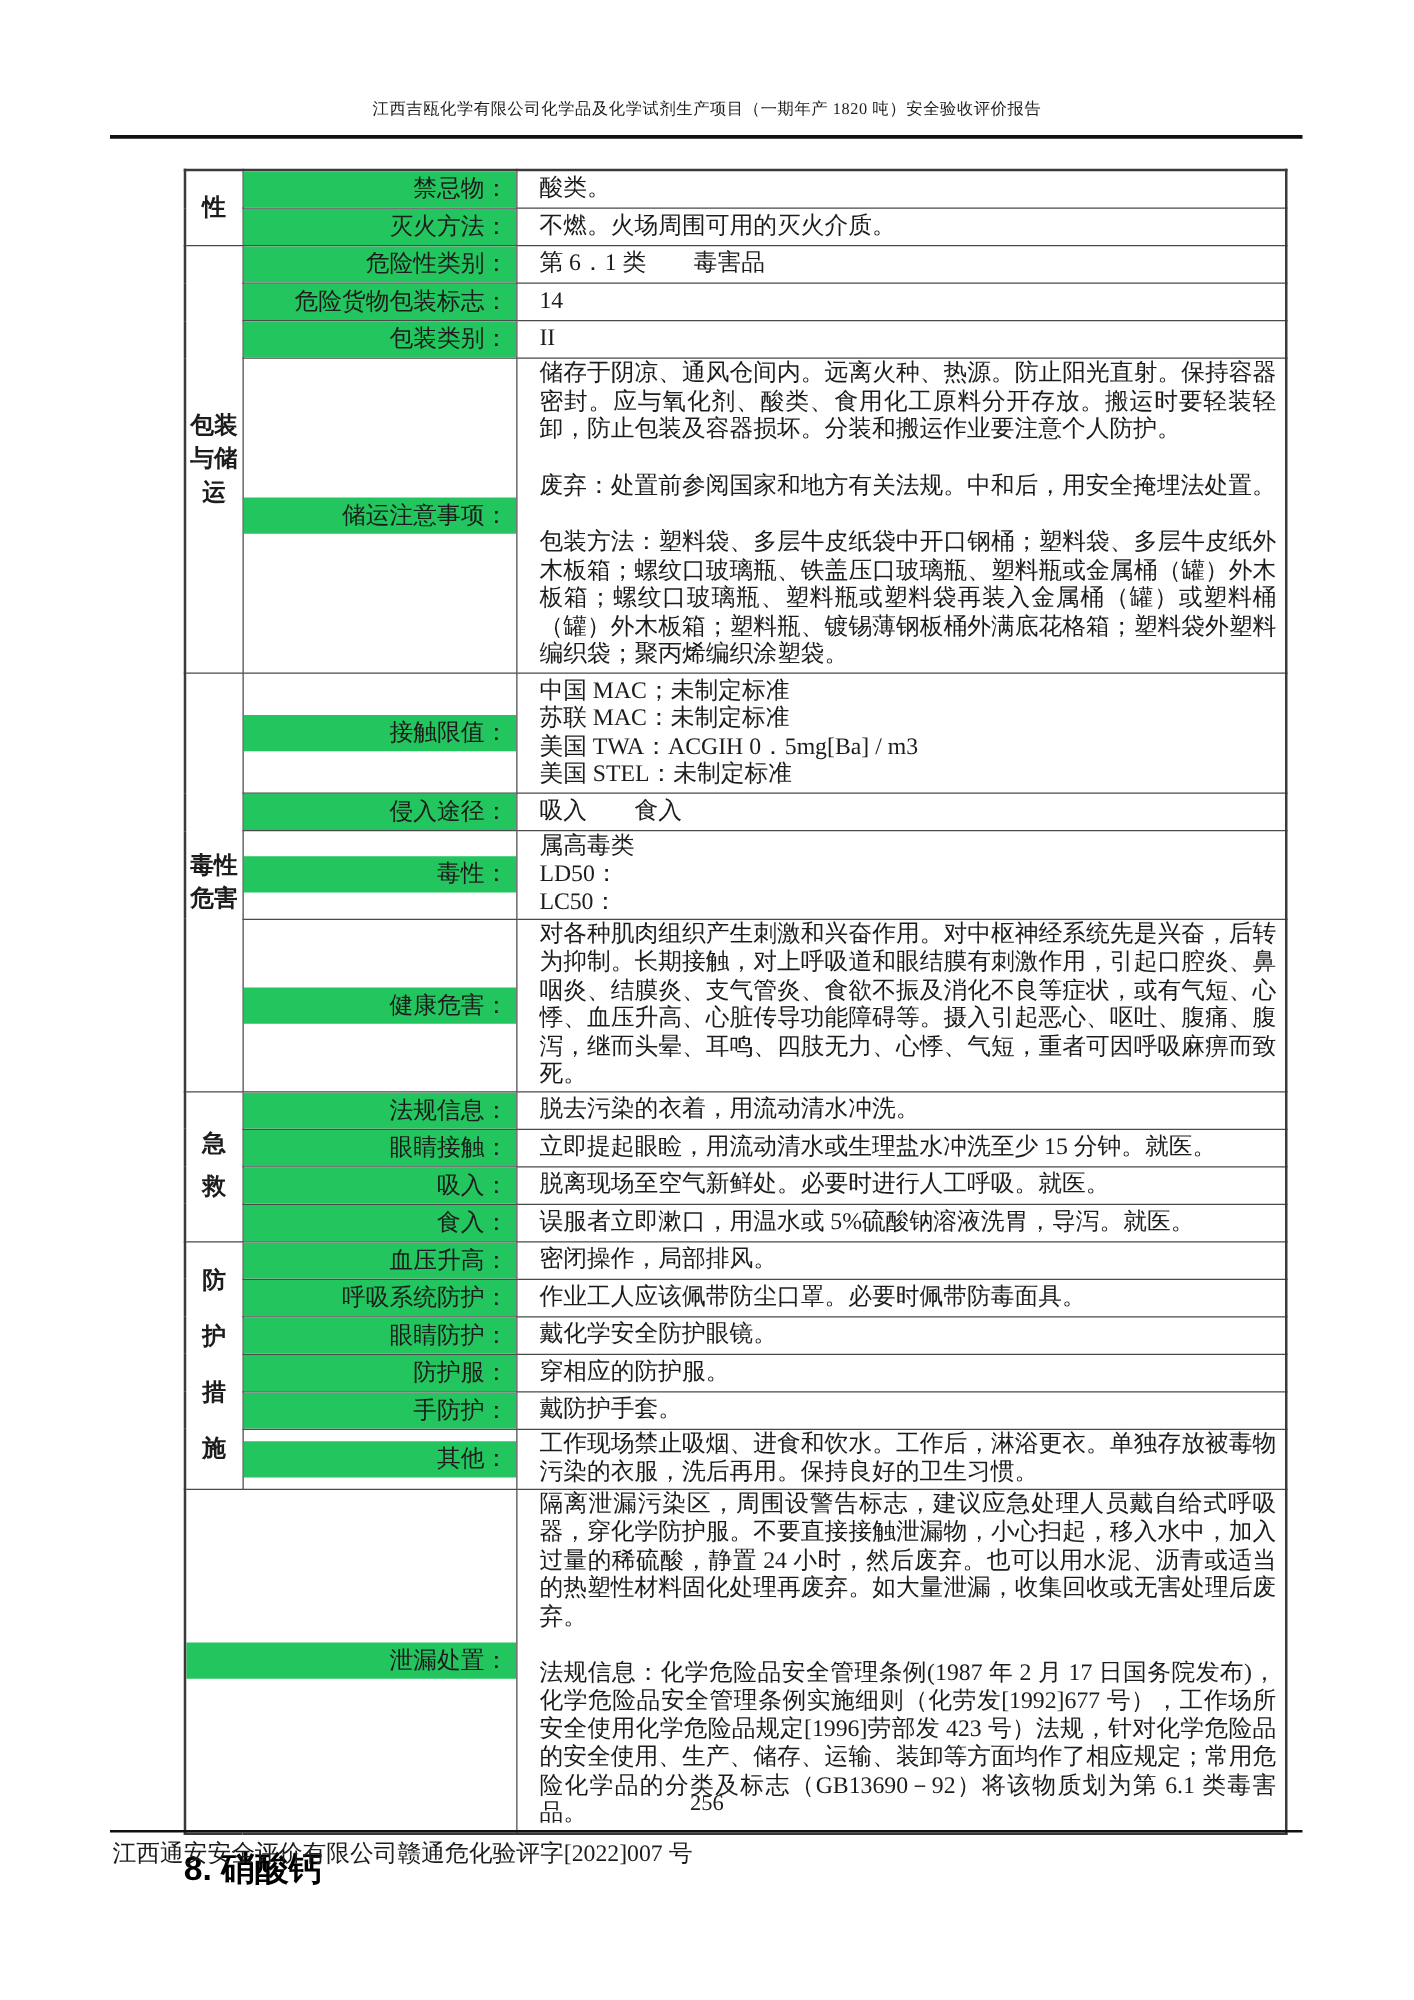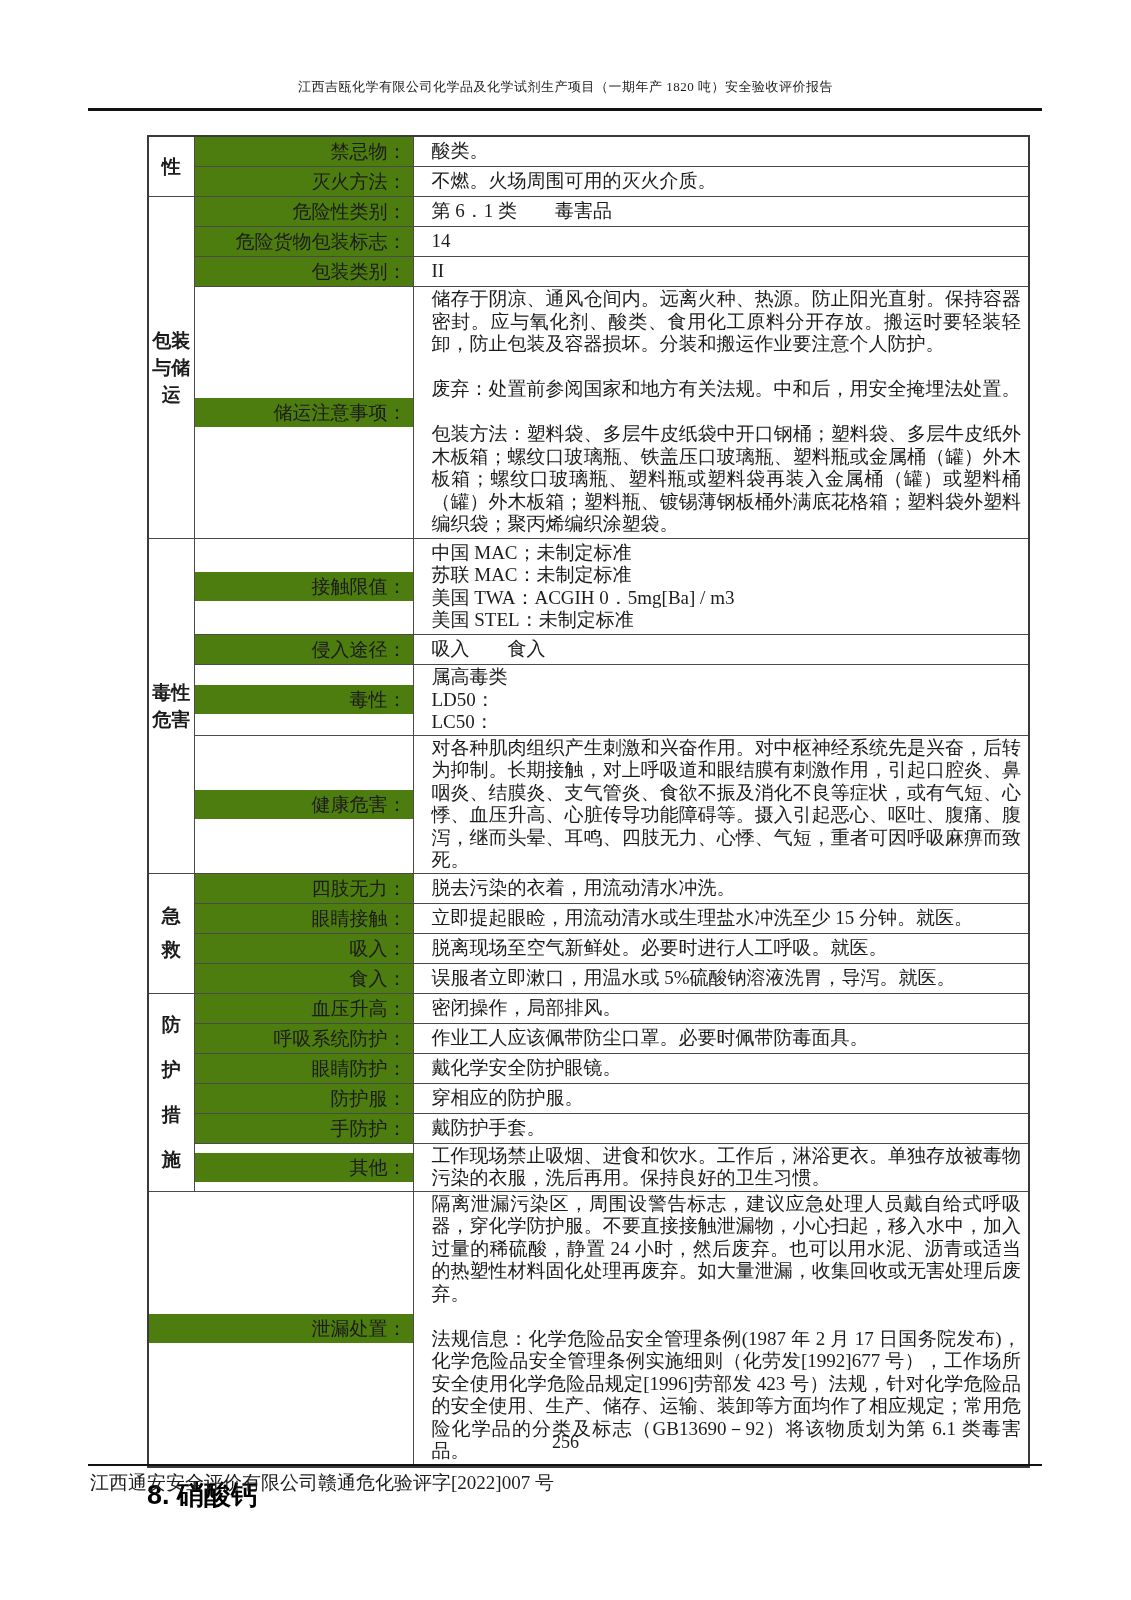--- a/index.html
+++ b/index.html
@@ -40,21 +40,21 @@
     font-size: 20px;
     white-space: pre-line;
     line-height: 27px;
     padding: 2px 1px;
   }
   td.cat.spread { line-height: 45px; }
   td.cat.spread2 { line-height: 34px; }
   td.lbl { width: 219px; padding: 0; }
   td.lbl .shade {
     width: 100%;
-    background: #4d7c0f;
+    background: #22c55e;
     text-align: right;
     padding: 2px 6px 2px 17px;
     line-height: 25px;
     white-space: nowrap;
   }
   td.val {
     width: 616px;
     padding: 1px 7px 1px 18px;
     line-height: 22.5px;
     white-space: pre-line;
@@ -173,21 +173,21 @@
       <td class="lbl">
             <div class="shade">健康危害：</div>
           </td>
       <td class="val">对各种肌肉组织产生刺激和兴奋作用。对中枢神经系统先是兴奋，后转为抑制。长期接触，对上呼吸道和眼结膜有刺激作用，引起口腔炎、鼻咽炎、结膜炎、支气管炎、食欲不振及消化不良等症状，或有气短、心悸、血压升高、心脏传导功能障碍等。摄入引起恶心、呕吐、腹痛、腹泻，继而头晕、耳鸣、四肢无力、心悸、气短，重者可因呼吸麻痹而致死。</td>
     </tr>
 
     <tr style="height:27px">
       <td class="cat spread2" rowspan="4">急
 救</td>
       <td class="lbl">
-            <div class="shade">四肢无力：</div>
+            <div class="shade">法规信息：</div>
           </td>
       <td class="val">脱去污染的衣着，用流动清水冲洗。</td>
     </tr>
     <tr style="height:22px">
       <td class="lbl">
             <div class="shade">眼睛接触：</div>
           </td>
       <td class="val">立即提起眼睑，用流动清水或生理盐水冲洗至少 15 分钟。就医。</td>
     </tr>
     <tr style="height:22px">

